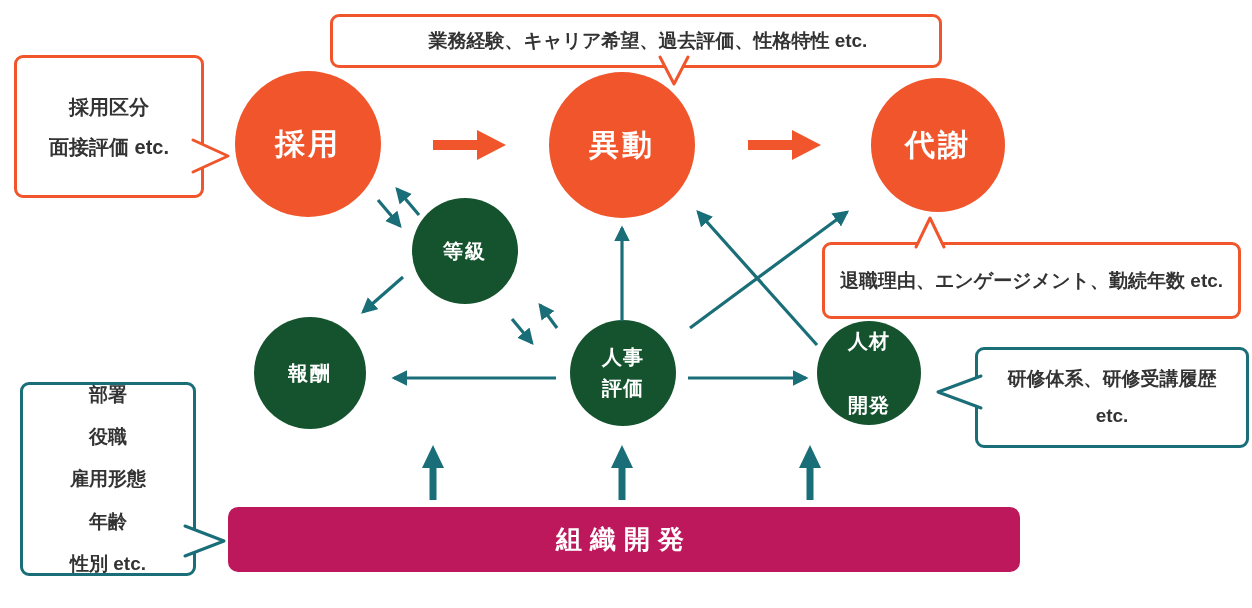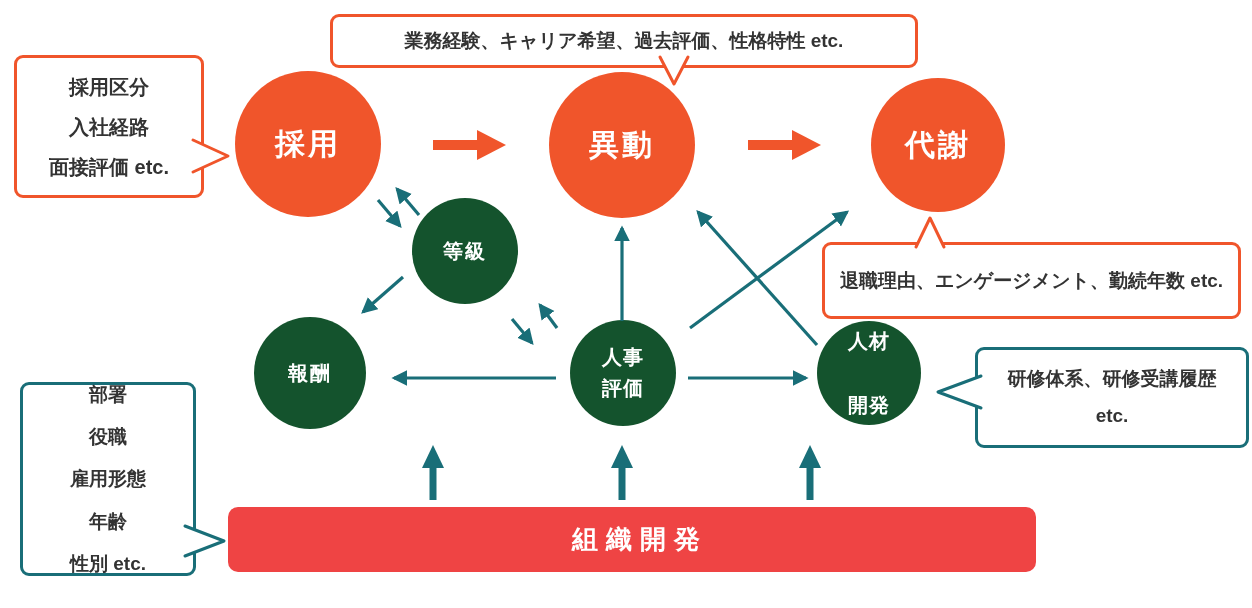--- a/index.html
+++ b/index.html
@@ -9,23 +9,23 @@
   }
   .circle {
     position:absolute; border-radius:50%;
     display:flex; flex-direction:column; align-items:center; justify-content:center;
     color:#ffffff; font-weight:bold; z-index:2; text-align:center;
   }
   .circle.orange { background:#F0552B; font-size:30px; letter-spacing:3px;font-family:Liberation Mono, monospace; }
   .circle.teal   { background:#14532d; font-size:20px; letter-spacing:2px; }
   .circle.teal.two-line { font-size:20px; letter-spacing:1px; line-height:1.55; }
   .band {
-    position:absolute; background:#ef4444; border-radius:10px;
+    position:absolute; background:#be185d; border-radius:10px;
     display:flex; align-items:center; justify-content:center;
-    color:#ffffff; font-weight:bold; font-size:26px; letter-spacing:8px; z-index:2;padding-left:16px;
+    color:#ffffff; font-weight:bold; font-size:26px; letter-spacing:8px; z-index:2;
   }
   .bubble {
     position:absolute; background:#ffffff; border:3px solid #F0552B; border-radius:9px;
     display:flex; flex-direction:column; align-items:center; justify-content:center;
     color:#333333; font-weight:bold; text-align:center; z-index:3;
   }
   .bubble.teal-border { border-color:#196E78; }
   .bubble .line { display:block; }
   .bubble.b-recruit { font-size:20px; line-height:2.0;text-align:center; }
   .bubble.b-transfer { font-size:19px; }
@@ -63,25 +63,24 @@
     <span class="line">人材</span>
     <span class="line">開発</span>
   </div>
 
   <div class="band" style="left:228px; top:507px; width:792px; height:65px;">
     <span>組織開発</span>
   </div>
 
   <div class="bubble b-recruit" style="left:14px; top:55px; width:184px; height:137px;">
     <span class="line">採用区分</span>
-    <span class="line">入社経路</span>
     <span class="line">面接評価 etc.</span>
   </div>
 
-  <div class="bubble b-transfer" style="left:330px; top:14px; width:582px; height:48px;">
+  <div class="bubble b-transfer" style="left:330px; top:14px; width:582px; height:48px;padding-left:24px;">
     <span>業務経験、キャリア希望、過去評価、性格特性 etc.</span>
   </div>
 
   <div class="bubble b-turnover" style="left:822px; top:242px; width:413px; height:71px;">
     <span>退職理由、エンゲージメント、勤続年数 etc.</span>
   </div>
 
   <div class="bubble teal-border b-training" style="left:975px; top:347px; width:268px; height:95px;">
     <span class="line">研修体系、研修受講履歴</span>
     <span class="line">etc.</span>

